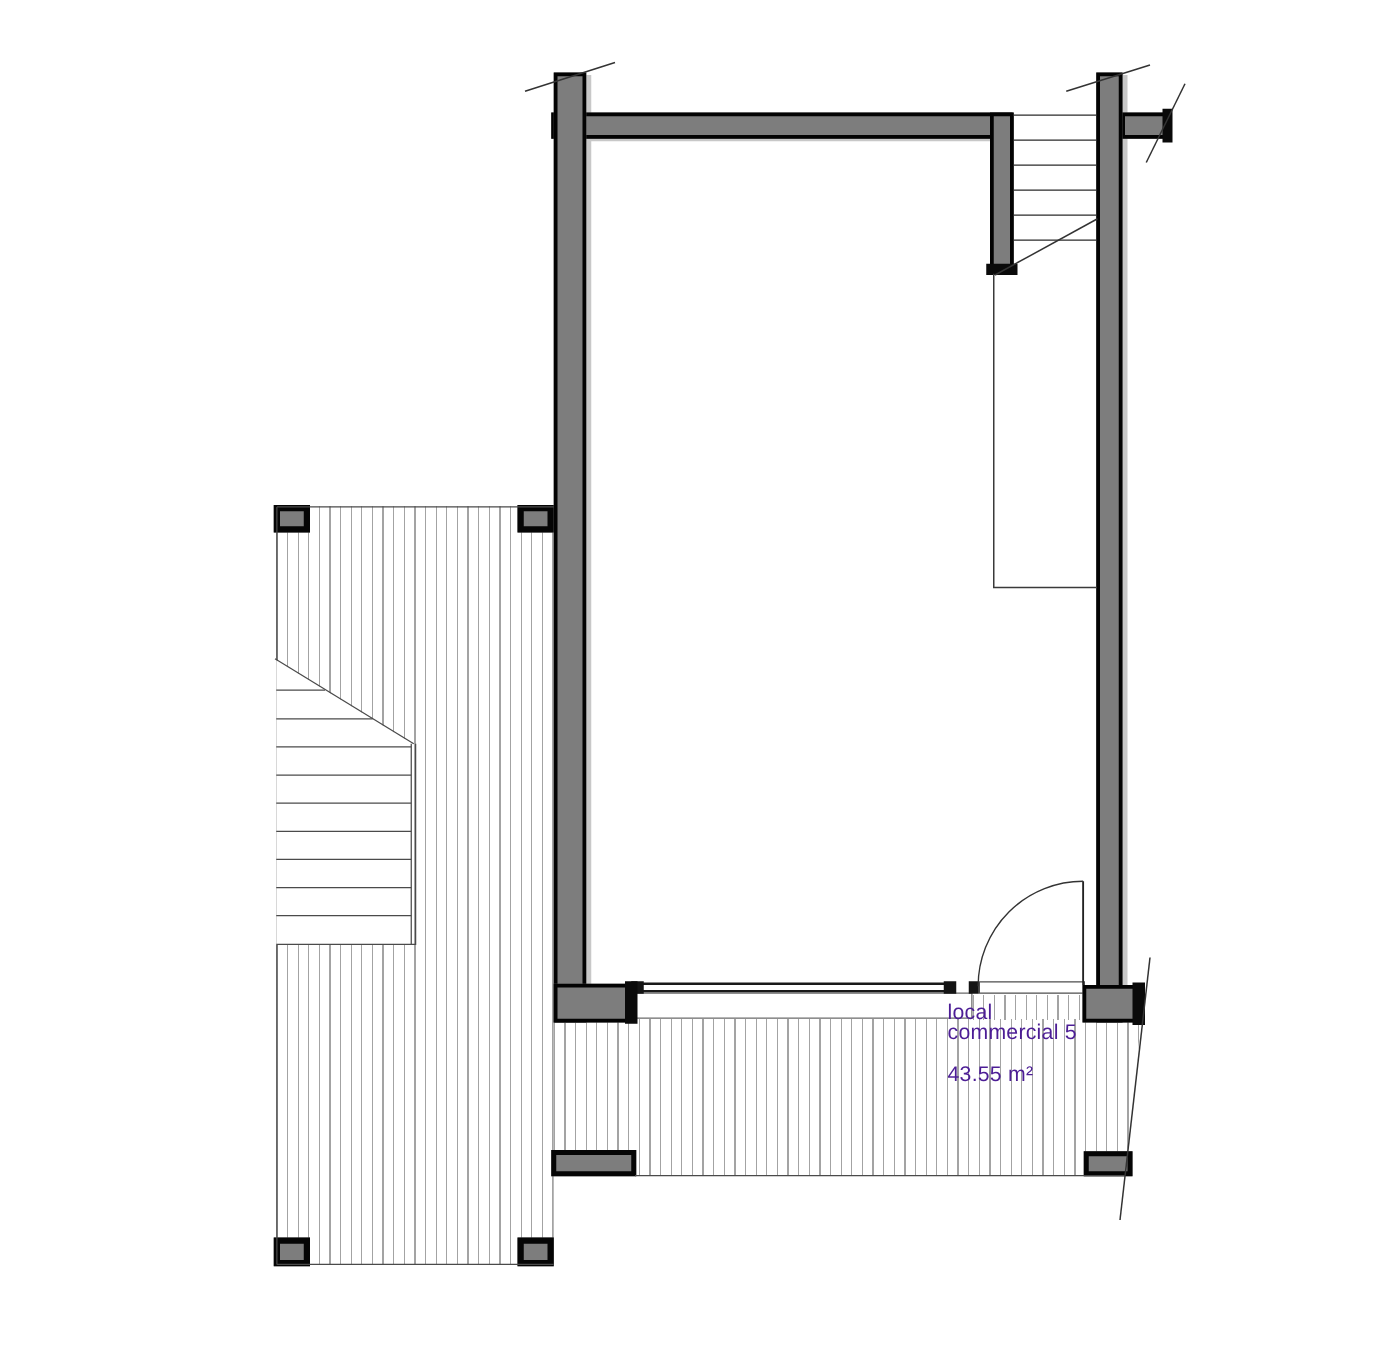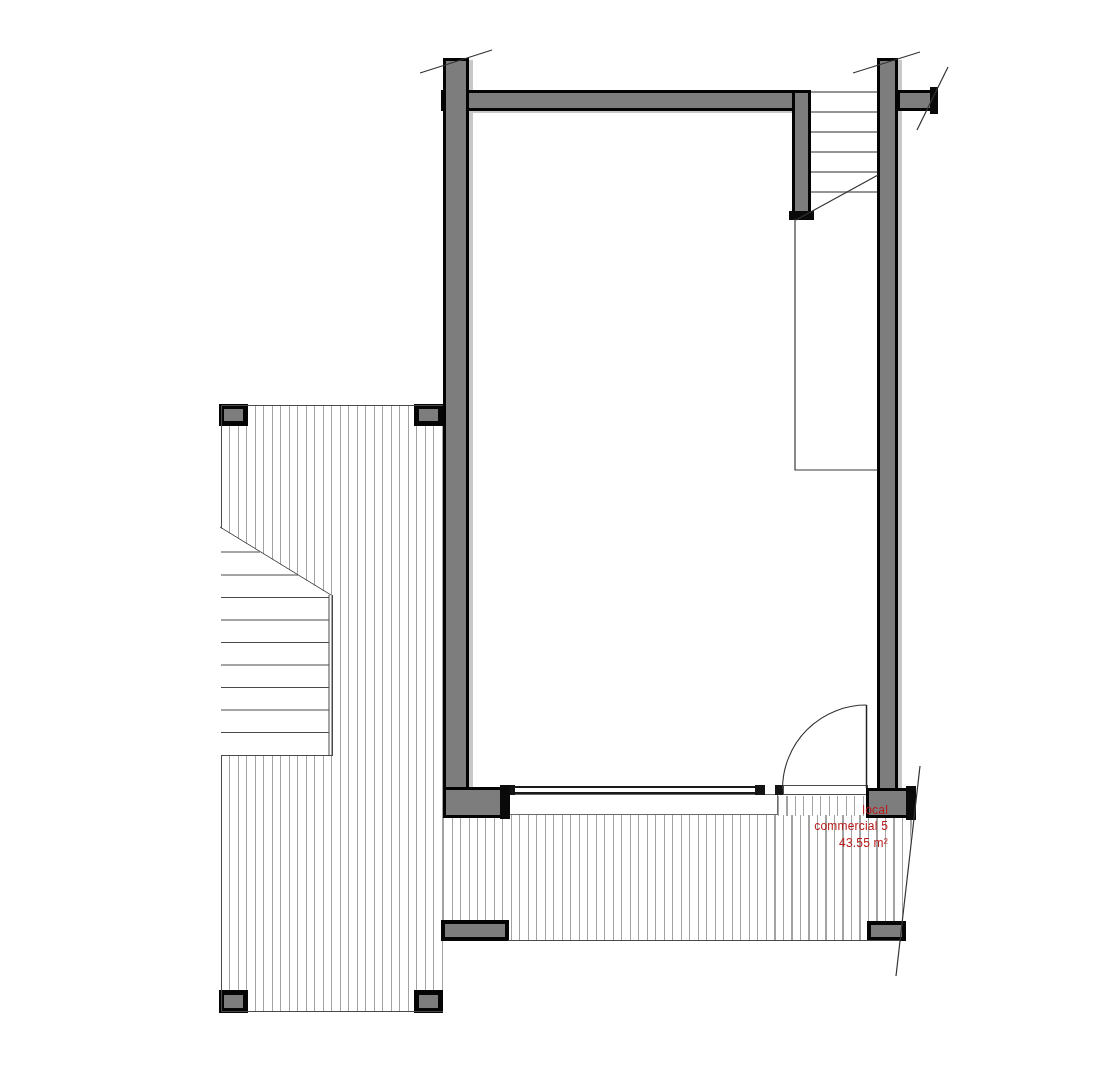--- a/index.html
+++ b/index.html
@@ -23,27 +23,27 @@
   .glazing{
     background:#ffffff;
     border-top:2px solid #191919;
     border-bottom:2px solid #191919;
     box-sizing:border-box;
   }
   .sill{background:#ffffff;border:1px solid #6a6a6a;box-sizing:border-box;}
   .threshold{background:#ffffff;border:1px solid #4d4d4d;box-sizing:border-box;}
   .mullion{background:#141414;}
   #room-label{
-    text-align:right;
-    font-size:12px;
+    text-align:left;
+    font-size:17px;
     line-height:16px;
-    color:#b91c1c;
+    color:#4c1d95;
     letter-spacing:0.2px;
   }
-  #room-label .area-line{display:block;margin-top:1px;}
+  #room-label .area-line{display:block;margin-top:18px;}
   #room-label .name-line{display:block;}
   svg.overlay{position:absolute;left:0;top:0;z-index:40;}
   
   .z1{z-index:1}.z3{z-index:3}.z4{z-index:4}
   .z5{z-index:5}.z6{z-index:6}.z7{z-index:7}
 </style>
 </head>
 <body>
 
 <div id="stage">

